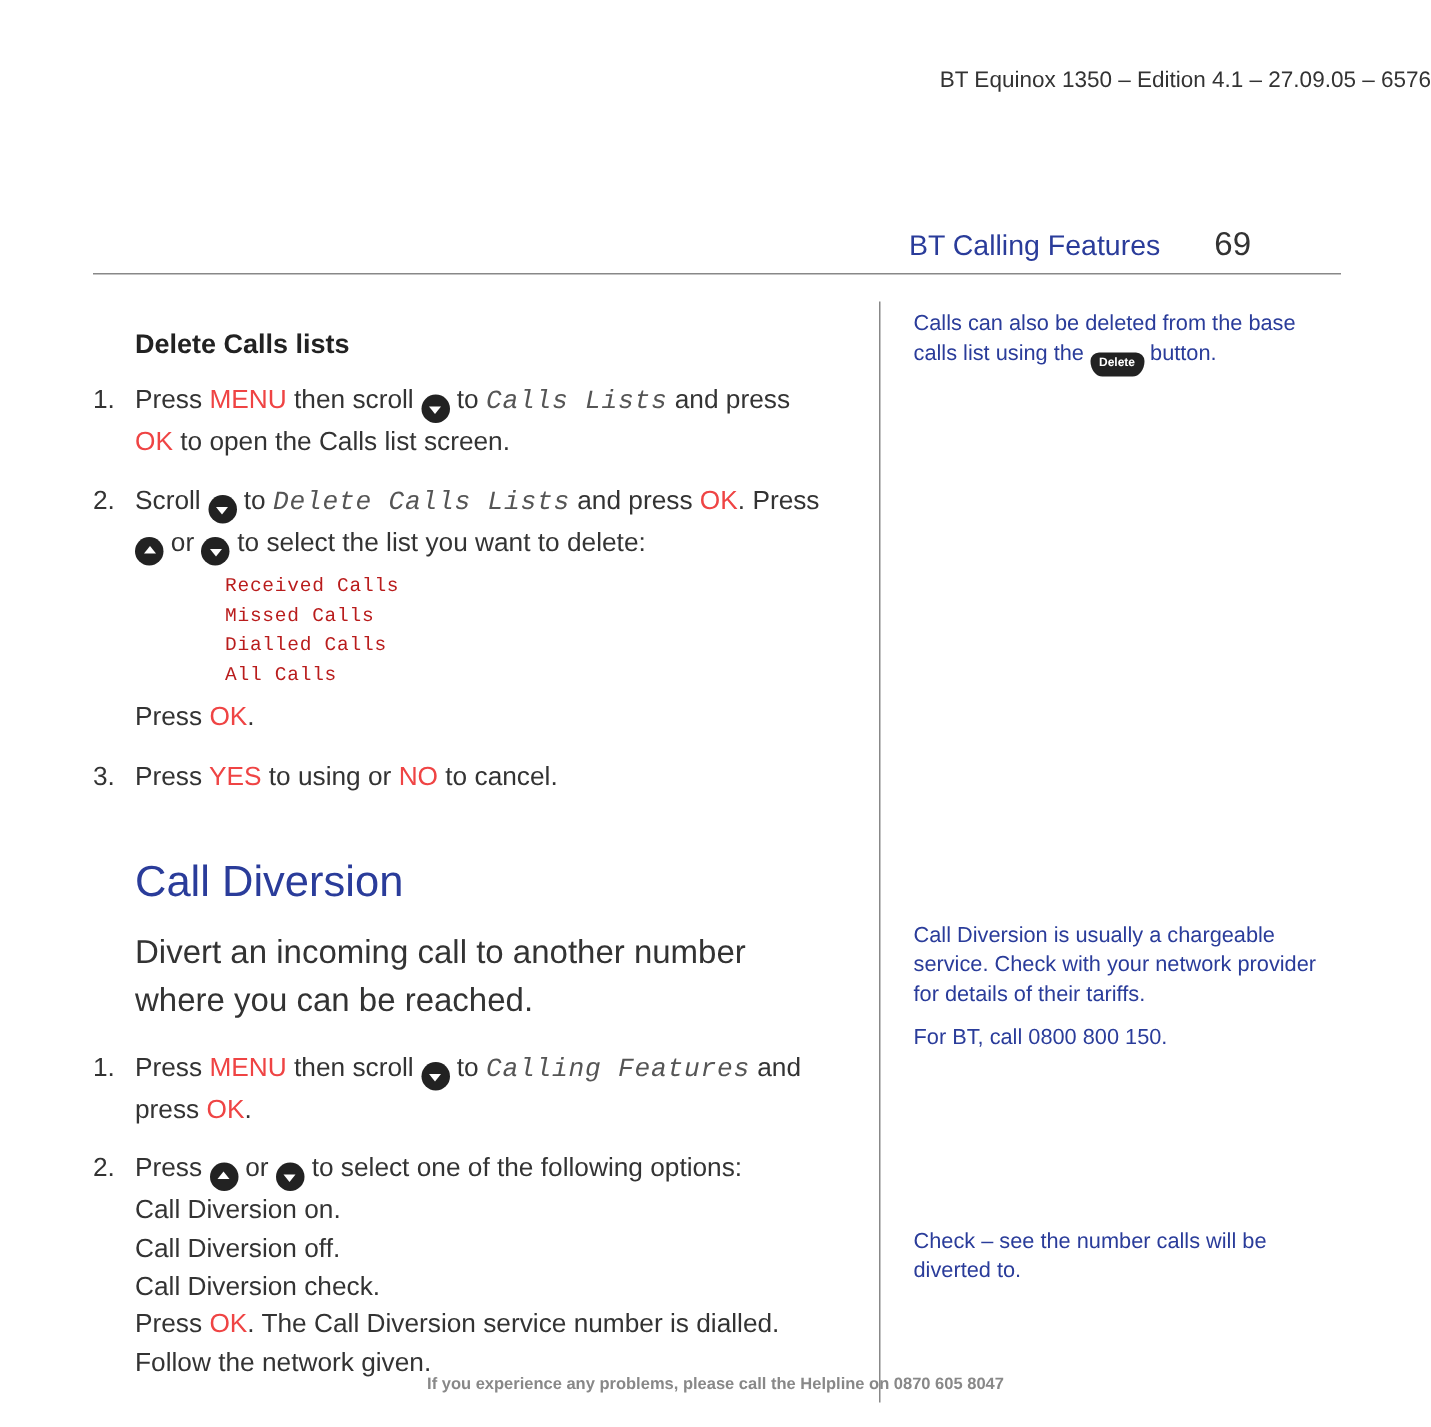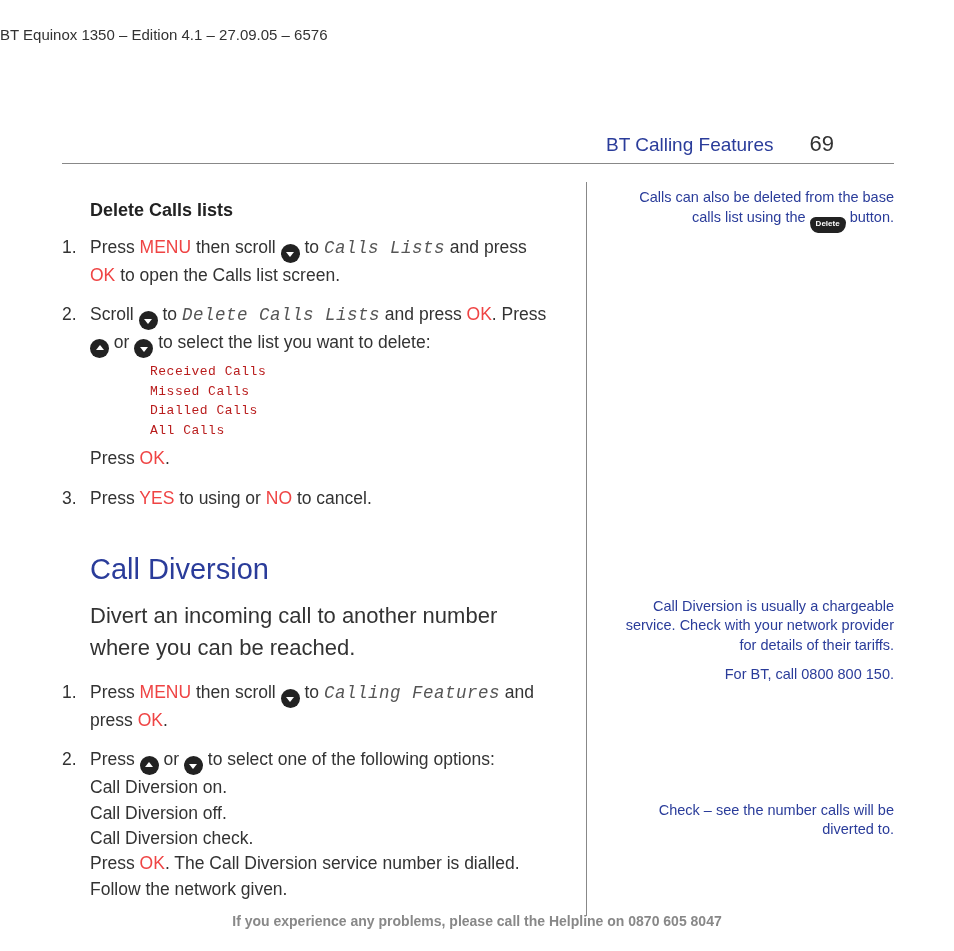--- a/index.html
+++ b/index.html
@@ -5,24 +5,25 @@
   * { box-sizing: border-box; margin: 0; padding: 0; }
   body {
     font-family: "Segoe UI", "Helvetica Neue", Arial, sans-serif;
     background: #fff;
     width: 954px;
     height: 951px;
     position: relative;
     color: #333;
   }
   .page-header {
-    text-align: left;
+    text-align: right;
     padding-top: 26px;
     font-size: 15px;
     color: #333;
+    margin-top: 19px;
   }
   .section-header {
     display: flex;
     justify-content: flex-end;
     align-items: baseline;
     padding: 0 60px 6px 0;
     margin-top: 88px;
     border-bottom: 1px solid #888;
     margin-left: 62px;
     margin-right: 0;
@@ -51,21 +52,20 @@
     border-right: 1px solid #888;
     padding-top: 18px;
   }
   .side-col {
     width: 307px;
     padding-left: 22px;
     padding-top: 6px;
     font-size: 14.5px;
     color: #2a3c9a;
     line-height: 1.35;
-    text-align: right;
   }
   .side-note { margin-bottom: 10px; }
   .side-block { margin-bottom: 20px; }
   .h-sub {
     font-weight: 700;
     font-size: 18px;
     color: #222;
     margin-left: 28px;
     margin-bottom: 14px;
   }
@@ -172,21 +172,21 @@
     font-size: 17.5px;
     line-height: 1.45;
     color: #333;
   }
   .footer {
     position: absolute;
     bottom: 22px;
     left: 0;
     width: 954px;
     text-align: center;
-    font-size: 14px;
+    font-size: 11px;
     color: #888;
     font-weight: 600;
   }
   .footer .phone { color: #888; font-weight: 700; }
   .side-offset-1 { margin-top: 364px; }
   .side-offset-2 { margin-top: 116px; }
 </style>
 </head>
 <body>
 

